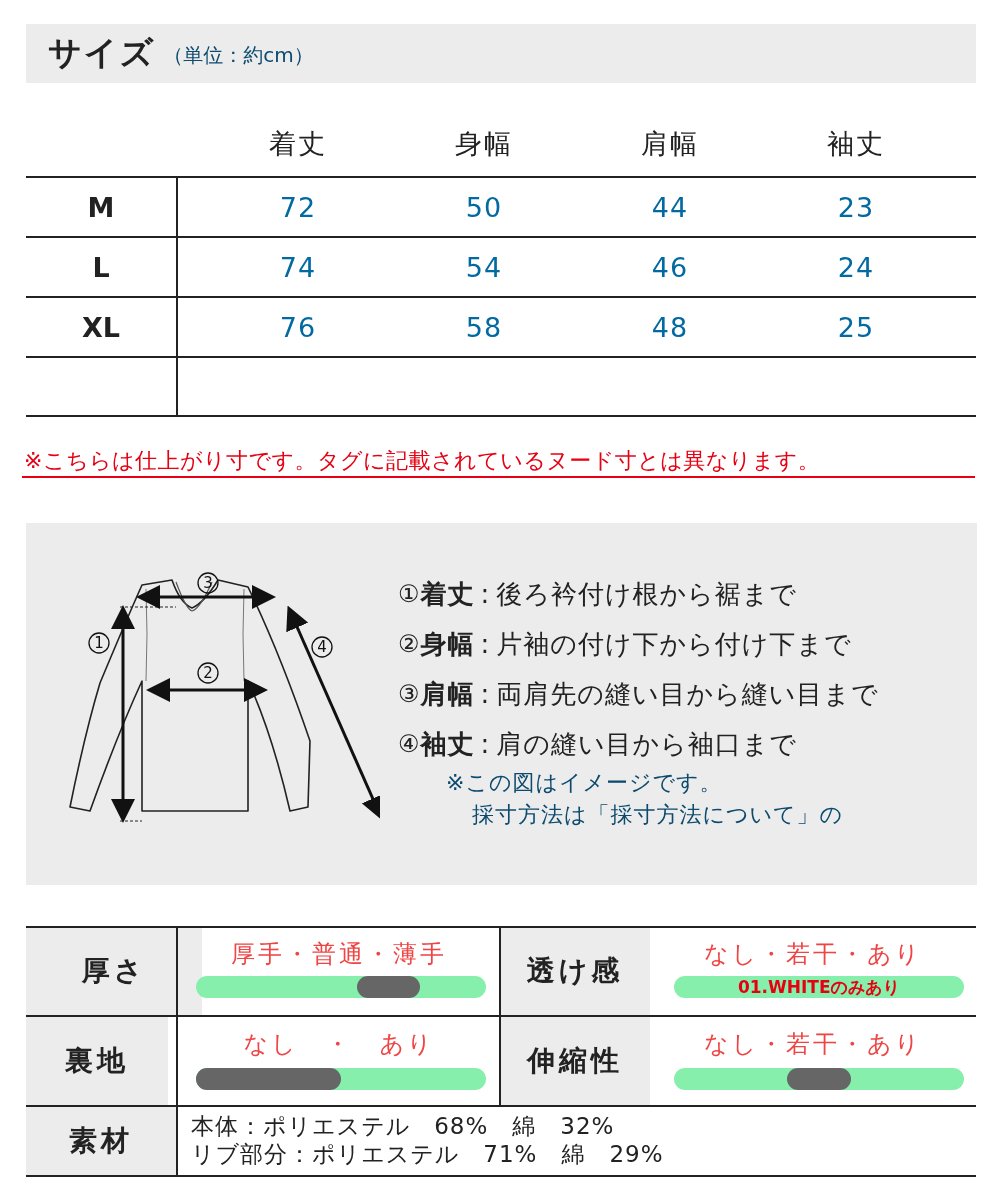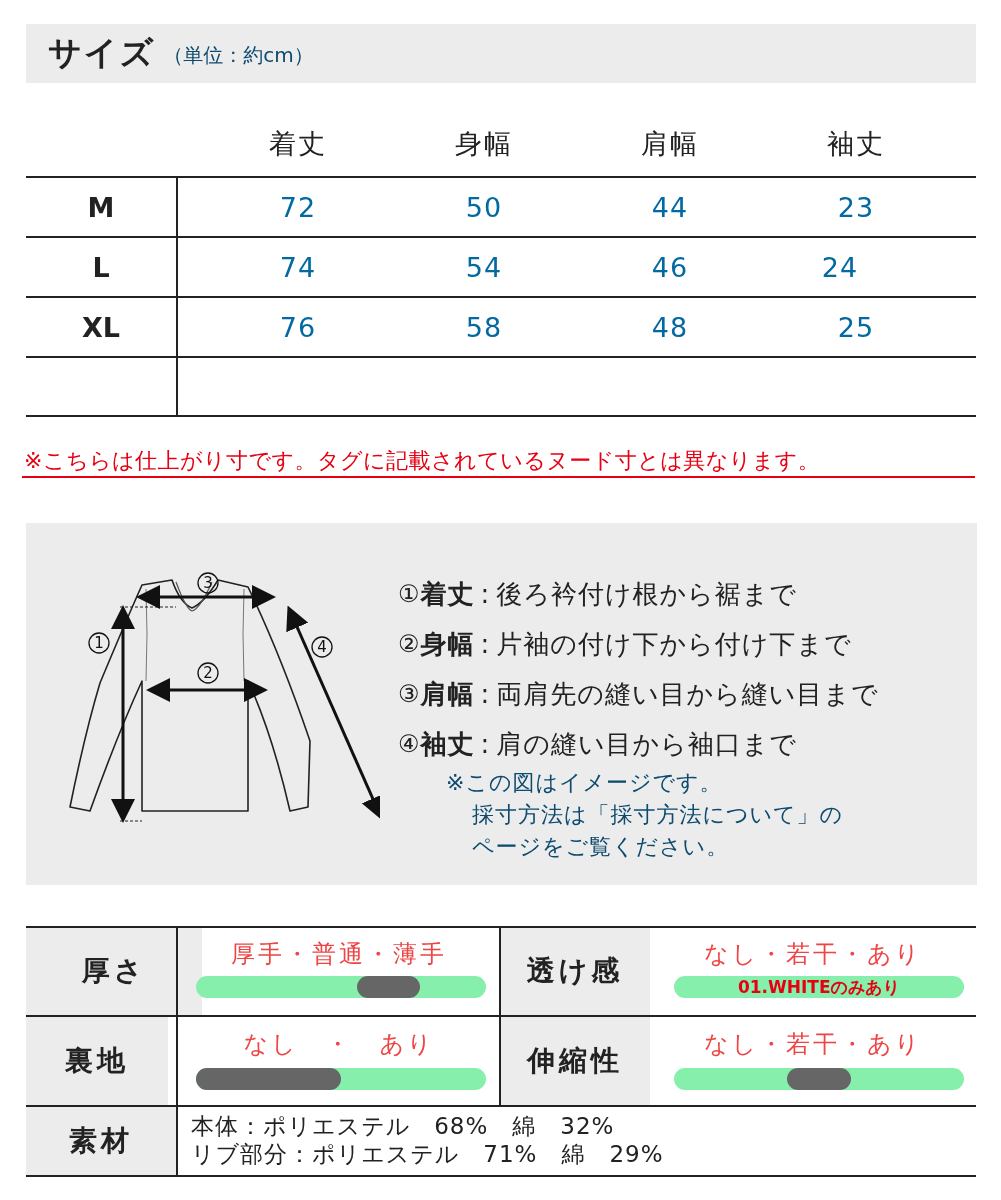--- a/index.html
+++ b/index.html
@@ -72,21 +72,21 @@
     <div class="val" style="left:202px">72</div>
     <div class="val" style="left:388px">50</div>
     <div class="val" style="left:574px">44</div>
     <div class="val" style="left:760px">23</div>
   </div>
   <div class="size-row" style="top:128px">
     <div class="label">L</div>
     <div class="val" style="left:202px">74</div>
     <div class="val" style="left:388px">54</div>
     <div class="val" style="left:574px">46</div>
-    <div class="val" style="left:744px">24</div>
+    <div class="val" style="left:760px">24</div>
   </div>
   <div class="size-row" style="top:188px">
     <div class="label">XL</div>
     <div class="val" style="left:202px">76</div>
     <div class="val" style="left:388px">58</div>
     <div class="val" style="left:574px">48</div>
     <div class="val" style="left:760px">25</div>
   </div>
   <div class="size-row" style="top:248px">
     <div class="label"></div>
@@ -160,21 +160,20 @@
       <span class="num">④</span>
         <span class="term">袖丈</span>
         <span class="colon">:</span>
         <span>肩の縫い目から袖口まで</span>
     </div>
   </div>
 
   <div class="diagram-note">
     <div>※この図はイメージです。</div>
     <div class="indent">採寸方法は「採寸方法について」の</div>
-    <div class="indent">ページをご覧ください。</div>
   </div>
 </div>
 
 <div class="attr-table">
 
   <div class="cell-grey" style="left:0;top:0;width:176px;height:90px">厚さ</div>
   <div class="cell-grey" style="left:474px;top:0;width:150px;height:90px">透け感</div>
   <div class="cell-grey" style="left:0;top:90px;width:142px;height:90px">裏地</div>
   <div class="cell-grey" style="left:474px;top:90px;width:150px;height:90px">伸縮性</div>
   <div class="cell-grey" style="left:0;top:180px;width:150px;height:70px">素材</div>

